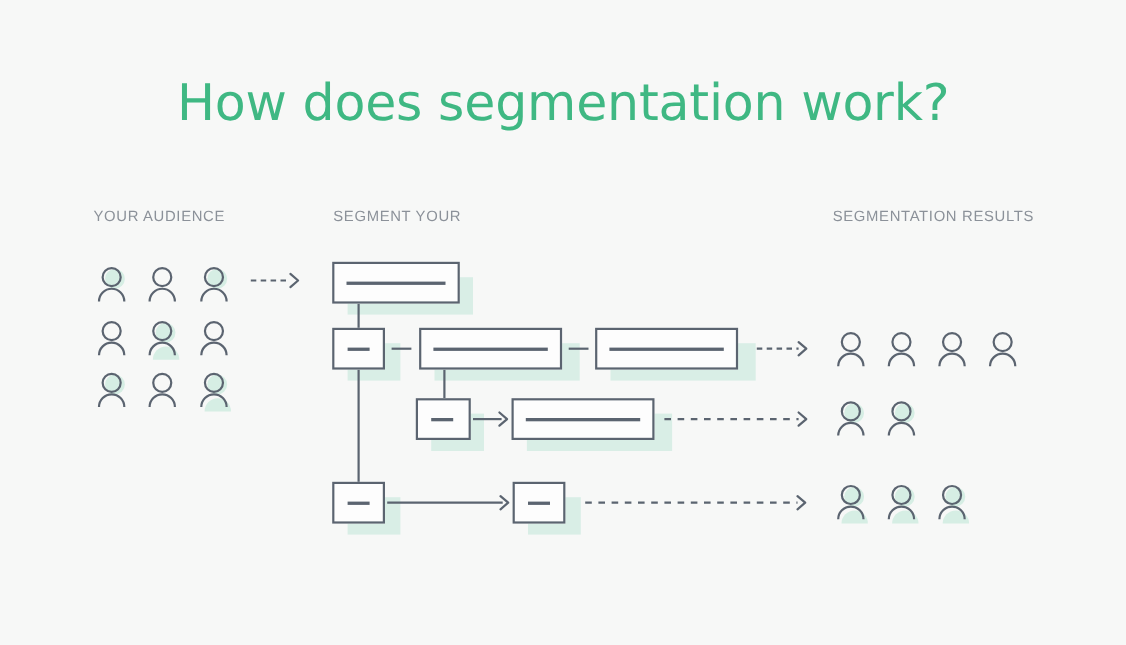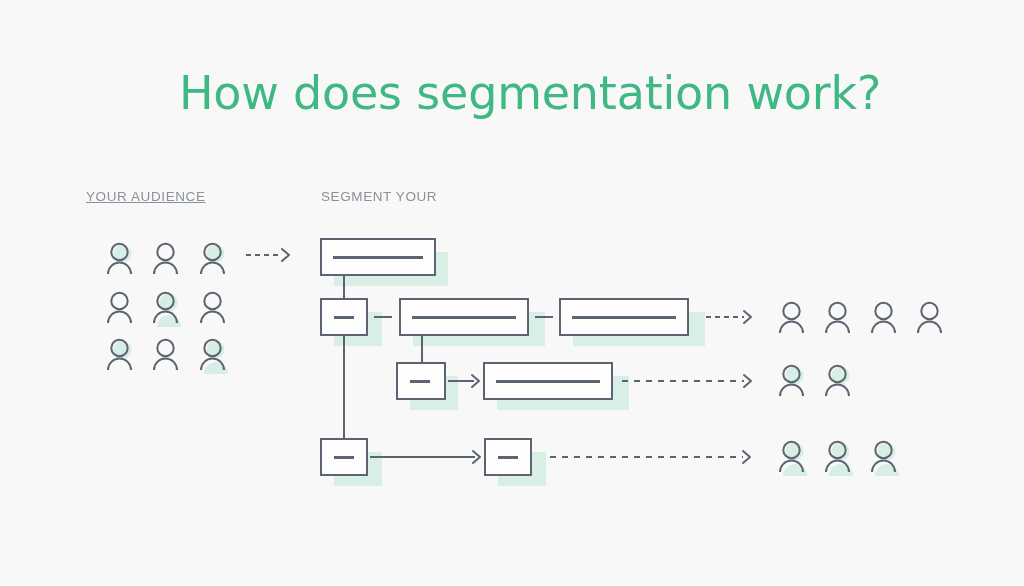--- a/index.html
+++ b/index.html
@@ -11,21 +11,20 @@
     height: 586px;
     background: #f7f8f7;
     font-family: "Liberation Sans", sans-serif;
     overflow: hidden;
     position: relative;
   }
   #stage {
     position: relative;
     width: 910px;
     height: 586px;
-    margin-left: 18px;
   }
 
   
   #page-title {
     position: absolute;
     left: 0;
     top: 66px;
     width: 1024px;
     text-align: center;
     font-size: 46px;
@@ -38,21 +37,21 @@
 
   
   .col-header {
     position: absolute;
     font-size: 13.5px;
     letter-spacing: 0.6px;
     color: #8b9199;
     font-family: "Liberation Sans", sans-serif;
     white-space: nowrap;
   }
-  #hdr-audience { left: 68px;  top: 189px; text-decoration: underline; }
+  #hdr-audience { left: 85px;  top: 189px; }
   #hdr-rules    { left: 303px; top: 189px; }
   #hdr-results  { left: 757px; top: 189px; }
 
   
   .person {
     position: absolute;
     width: 34px;
     height: 38px;
   }
   .person svg { display: block; width: 34px; height: 38px; overflow: visible; }
@@ -97,20 +96,21 @@
 </style>
 </head>
 <body>
 
 <div id="stage">
 
   <div id="page-title">How does segmentation work?</div>
 
   <div class="col-header" id="hdr-audience">YOUR AUDIENCE</div>
   <div class="col-header" id="hdr-rules">SEGMENT YOUR</div>
+  <div class="col-header" id="hdr-results">SEGMENTATION RESULTS</div>
 
   <div class="person" style="left:85px;  top:240px;">
     <svg viewBox="0 0 34 38">
         <circle class="p-shadow" cx="19.5" cy="13.5" r="9"></circle>
         <circle cx="16.5" cy="12" r="8.2" fill="none" stroke="#5b6470" stroke-width="2"></circle>
         <path d="M5 34 A11.5 11.5 0 0 1 28 34" fill="none" stroke="#5b6470" stroke-width="2"></path>
       </svg>
   </div>
   <div class="person" style="left:131px; top:240px;">
     <svg viewBox="0 0 34 38">

